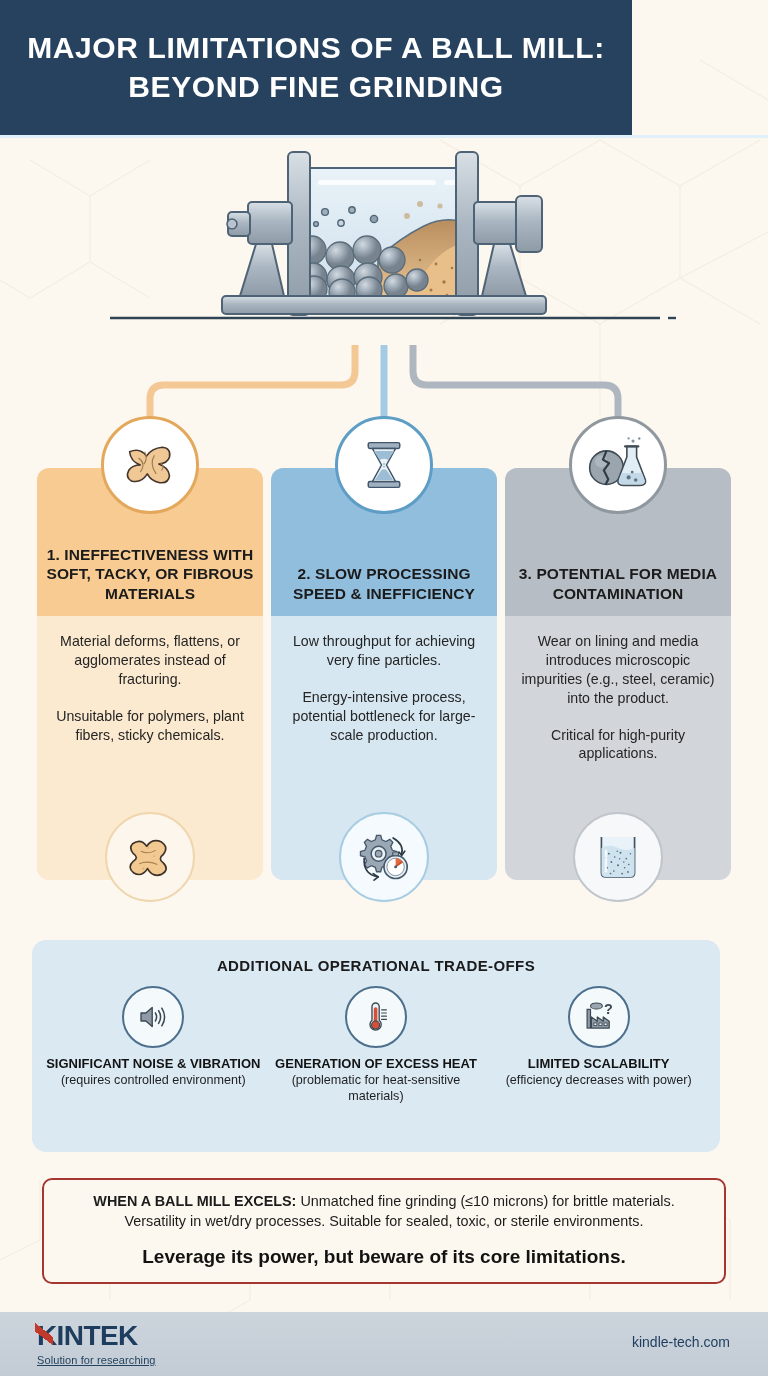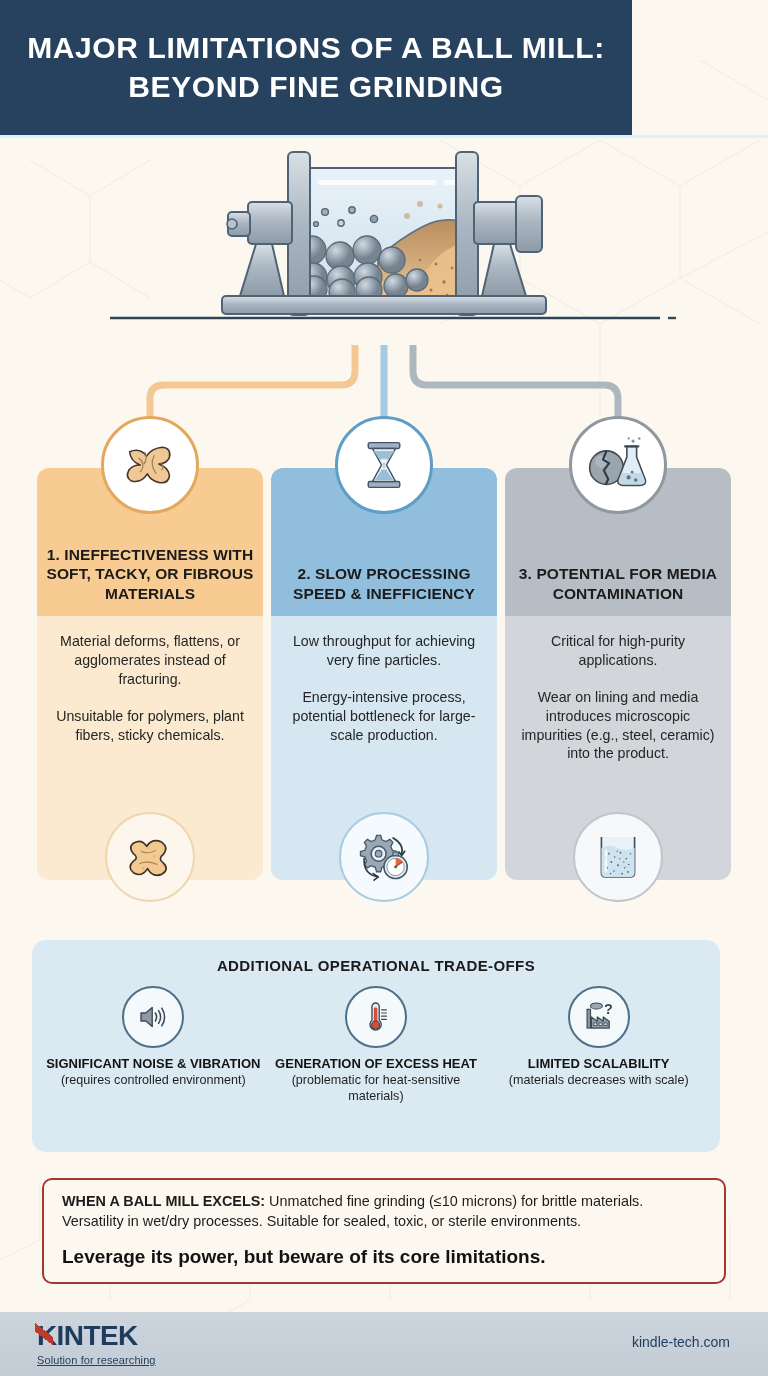--- a/index.html
+++ b/index.html
@@ -147,20 +147,21 @@
   }
 
   
   #callout {
     position: absolute; left: 42px; top: 1178px;
     width: 684px; height: 106px;
     border: 2.5px solid #a4372f;
     border-radius: 10px;
     background: #fdf8ef;
     padding: 12px 18px 0 18px;
+    text-align: center;
     z-index: 2;
   }
   #callout-main {
     font-size: 14.4px; line-height: 1.38; color: #1c1c1c;
   }
   #callout-lead { font-weight: bold; }
   #callout-tag {
     font-size: 19px; font-weight: bold; color: #121212;
     margin-top: 14px;
   }
@@ -331,22 +332,22 @@
       <p class="card-p">Low throughput for achieving very fine particles.</p>
       <p class="card-p">Energy-intensive process, potential bottleneck for large-scale production.</p>
     </div>
   </div>
 
   <div class="card" id="card-3">
     <div class="card-head">
       <div class="card-head-text">3. POTENTIAL FOR MEDIA CONTAMINATION</div>
     </div>
     <div class="card-body">
+      <p class="card-p">Wear on lining and media introduces microscopic impurities (e.g., steel, ceramic) into the product.</p>
       <p class="card-p">Critical for high-purity applications.</p>
-      <p class="card-p">Wear on lining and media introduces microscopic impurities (e.g., steel, ceramic) into the product.</p>
     </div>
   </div>
 
   <div class="badge badge-top" id="badge-1">
     <svg viewBox="0 0 70 70" width="62" height="62">
       <path d="M12 20 Q24 15 31 25 Q37 16 49 15 Q59 16 57 26 Q55 33 45 34 Q56 38 57 47 Q56 56 46 55 Q36 53 32 45 Q25 56 14 53 Q7 49 11 41 Q15 35 24 35 Q13 31 12 20 Z" fill="#f0c896" stroke="#43342a" stroke-width="1.8" stroke-linejoin="round"></path>
       <g stroke="#9c7b52" stroke-width="1.3" fill="none">
         <path d="M22 27 Q31 33 24 43"></path>
         <path d="M40 24 Q34 34 42 45"></path>
         <path d="M29 20 Q33 28 28 34"></path>
@@ -497,21 +498,21 @@
             <path d="M11 33 L11 20 L18 25 L18 20 L25 25 L25 20 L32 25 L32 33 Z" fill="#8e9ba7" stroke="#3b4853" stroke-width="1.5" stroke-linejoin="round"></path>
             <g fill="#eef3f7" stroke="#3b4853" stroke-width="1">
               <rect x="14" y="27" width="3.5" height="3"></rect>
               <rect x="20" y="27" width="3.5" height="3"></rect>
               <rect x="26" y="27" width="3.5" height="3"></rect>
             </g>
             <text x="31" y="16" font-family="'Liberation Sans',sans-serif" font-size="17" font-weight="bold" fill="#3b4853" text-anchor="middle">?</text>
           </svg>
         </div>
         <div class="to-title">LIMITED SCALABILITY</div>
-        <div class="to-sub">(materials decreases with scale)</div>
+        <div class="to-sub">(efficiency decreases with power)</div>
       </div>
 
     </div>
   </div>
 
   <div id="callout">
     <div id="callout-main">
       <span id="callout-lead">WHEN A BALL MILL EXCELS:</span><span> Unmatched fine grinding (≤10 microns) for brittle materials. Versatility in wet/dry processes. Suitable for sealed, toxic, or sterile environments.</span>
     </div>
     <div id="callout-tag">Leverage its power, but beware of its core limitations.</div>

